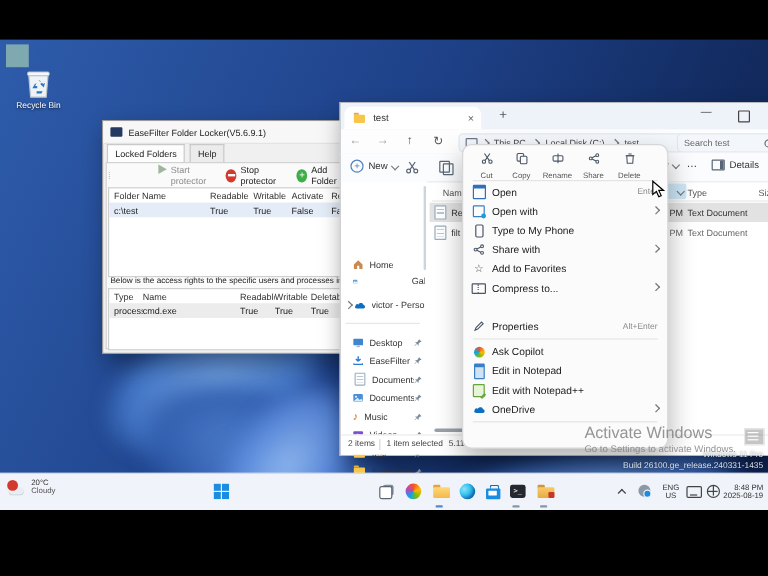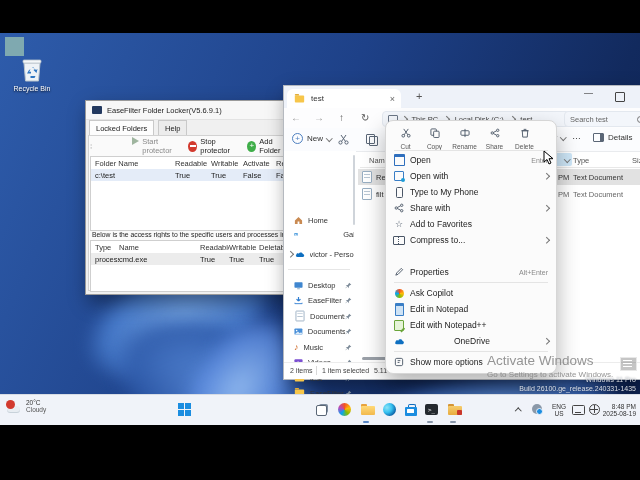--- a/index.html
+++ b/index.html
@@ -457,40 +457,31 @@
         <span class="mlabel">Edit in Notepad</span>
       </div>
       <div class="mi" style="top:196px;">
         <span class="mic">
             <span style="width:8px;height:9px;background:#e6f4d8;border:1px solid #6aa53a;border-radius:1px;position:relative;">
               <span style="position:absolute;right:-2px;bottom:-1px;width:5px;height:1.5px;background:#6aa53a;transform:rotate(-45deg);"></span>
             </span>
           </span>
         <span class="mlabel">Edit with Notepad++</span>
       </div>
-      <div class="mi" style="top:212px;gap:44px;">
+      <div class="mi" style="top:212px;">
         <span class="mic">
             <svg width="11" height="7" viewBox="0 0 12 8">
               <path d="M3 7 C1 7 0.5 5.5 1.5 4.5 C1.5 2.5 3.5 2 4.5 3 C5.5 1 9 1 9.5 3.5 C11.5 3.5 11.5 7 9.5 7 Z" fill="#0e6fc0"></path>
             </svg>
           </span>
         <span class="mlabel">OneDrive</span>
         <span class="mshort"><span class="chv r"></span></span>
       </div>
       <div class="msep" style="top:230px;"></div>
 
-      <div class="mi" style="top:233px;">
-        <span class="mic">
-            <svg width="10" height="10" viewBox="0 0 11 11">
-              <rect x="1.5" y="1.5" width="8" height="8" rx="1.5" fill="none" stroke="#4a5666"></rect>
-              <path d="M4 4 L7 4 M4 6 L6 6" stroke="#4a5666"></path>
-            </svg>
-          </span>
-        <span class="mlabel">Show more options</span>
-      </div>
     </div>
 
     <div class="abs" style="left:487px;top:320px;width:160px;">
       <div class="wm1">Activate Windows</div>
       <div class="wm2" style="margin-top:2px;">Go to Settings to activate Windows.</div>
     </div>
 
     <div class="abs" style="left:620px;top:324px;width:15px;height:12px;border:1px solid #e8e8e8;background:rgba(90,90,90,.35);">
       <span class="abs" style="left:2px;top:2px;width:9px;height:1px;background:#fff;box-shadow:0 3px 0 #fff,0 6px 0 #fff;"></span>
     </div>

